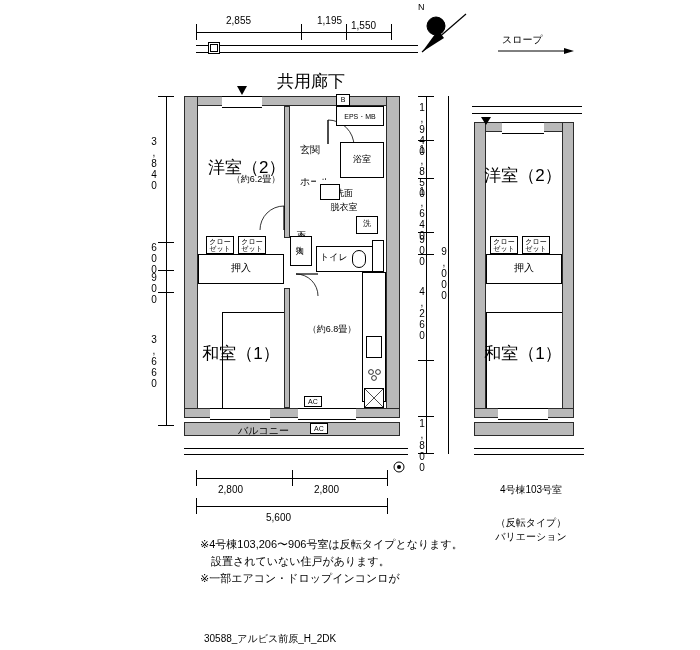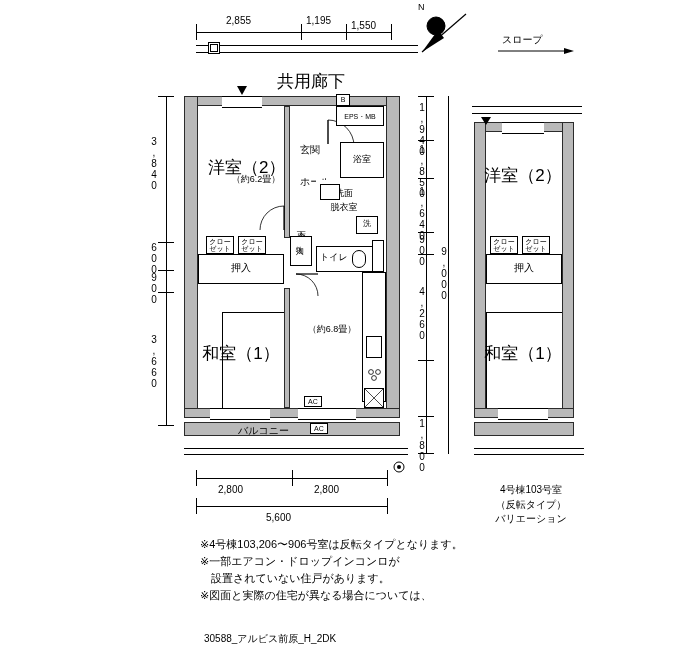--- a/index.html
+++ b/index.html
@@ -39,21 +39,21 @@
 </div>
 <div class="abs txt9" style="left:418px;top:2px;">N</div>
 
 <div class="abs" style="left:196px;top:10px;width:196px;height:30px;">
   <div class="abs dimline" style="left:0;top:22px;width:196px;"></div>
   <div class="abs dimvert" style="left:0;top:14px;height:16px;"></div>
   <div class="abs dimvert" style="left:105px;top:14px;height:16px;"></div>
   <div class="abs dimvert" style="left:150px;top:14px;height:16px;"></div>
   <div class="abs dimvert" style="left:195px;top:14px;height:16px;"></div>
   <div class="abs txt" style="left:30px;top:5px;">2,855</div>
-  <div class="abs txt" style="left:110px;top:5px;">1,195</div>
+  <div class="abs txt" style="left:121px;top:5px;">1,195</div>
   <div class="abs txt" style="left:155px;top:10px;">1,550</div>
 </div>
 
 <div class="abs" style="left:196px;top:44px;width:222px;height:12px;">
   <div class="abs thinline" style="left:0;top:1px;width:222px;height:1px;"></div>
   <div class="abs thinline" style="left:0;top:8px;width:222px;height:1px;"></div>
   <div class="abs box" style="left:12px;top:-2px;width:12px;height:12px;"></div>
   <div class="abs" style="left:14px;top:0px;width:8px;height:8px;border:1px solid #000;box-sizing:border-box;"></div>
 </div>
 
@@ -251,21 +251,21 @@
   <div class="abs" style="left:34px;top:26px;width:42px;height:10px;background:#fff;border-top:1px solid #000;border-bottom:1px solid #000;"></div>
   <div class="abs" style="left:30px;top:312px;width:50px;height:10px;background:#fff;border-top:1px solid #000;border-bottom:1px solid #000;"></div>
 
   <div class="abs wallg" style="left:6px;top:326px;width:100px;height:14px;"></div>
   <div class="abs thinline" style="left:6px;top:352px;width:110px;height:1px;"></div>
   <div class="abs thinline" style="left:6px;top:358px;width:110px;height:1px;"></div>
 </div>
 
 <div class="abs" style="left:466px;top:484px;width:130px;">
   <div class="txt center">4号棟103号室</div>
-  <div class="txt center" style="margin-top:3px;">（反転タイプ）</div>
+  <div class="txt center" style="margin-top:21px;">（反転タイプ）</div>
   <div class="txt center" style="margin-top:3px;">バリエーション</div>
 </div>
 
 <div class="abs" style="left:196px;top:470px;width:200px;height:46px;">
   <div class="abs dimline" style="left:0;top:8px;width:192px;"></div>
   <div class="abs dimvert" style="left:0;top:0px;height:16px;"></div>
   <div class="abs dimvert" style="left:96px;top:0px;height:16px;"></div>
   <div class="abs dimvert" style="left:191px;top:0px;height:16px;"></div>
   <div class="abs txt" style="left:22px;top:14px;">2,800</div>
   <div class="abs txt" style="left:118px;top:14px;">2,800</div>
@@ -278,18 +278,17 @@
 
 <div class="abs" style="left:392px;top:460px;">
   <svg width="14" height="14">
       <circle cx="7" cy="7" r="5" fill="none" stroke="#000" stroke-width="1"></circle>
       <circle cx="7" cy="7" r="2" fill="#000"></circle>
     </svg>
 </div>
 
 <div class="abs" style="left:200px;top:536px;width:470px;">
   <div class="note">※4号棟103,206〜906号室は反転タイプとなります。</div>
+  <div class="note">　設置されていない住戸があります。</div>
   <div class="note">※一部エアコン・ドロップインコンロが</div>
-  <div class="note">　設置されていない住戸があります。</div>
-  <div class="note">※図面と実際の住宅が異なる場合については、</div>
 </div>
 
 <div class="abs footer" style="left:204px;top:632px;">30588_アルビス前原_H_2DK</div>
 
 </body></html>

